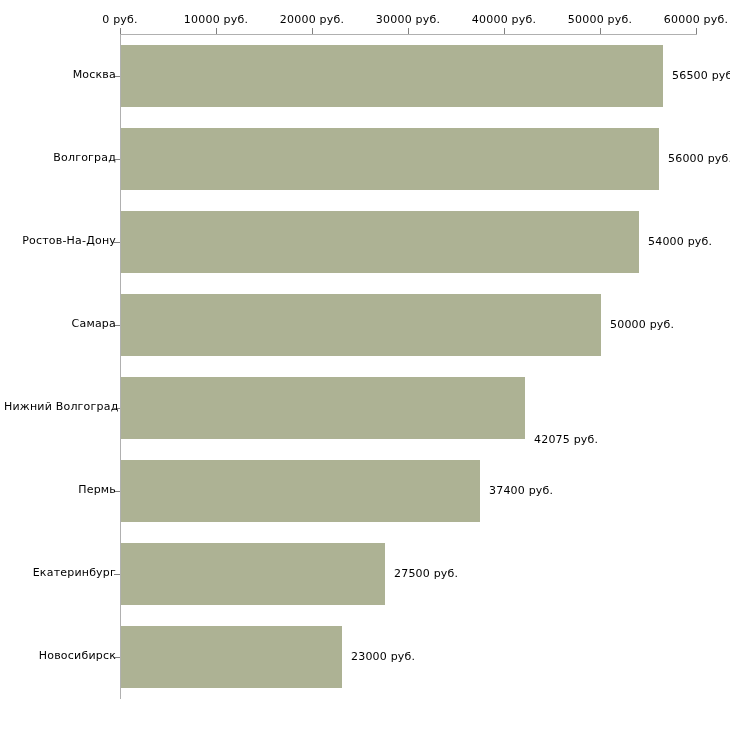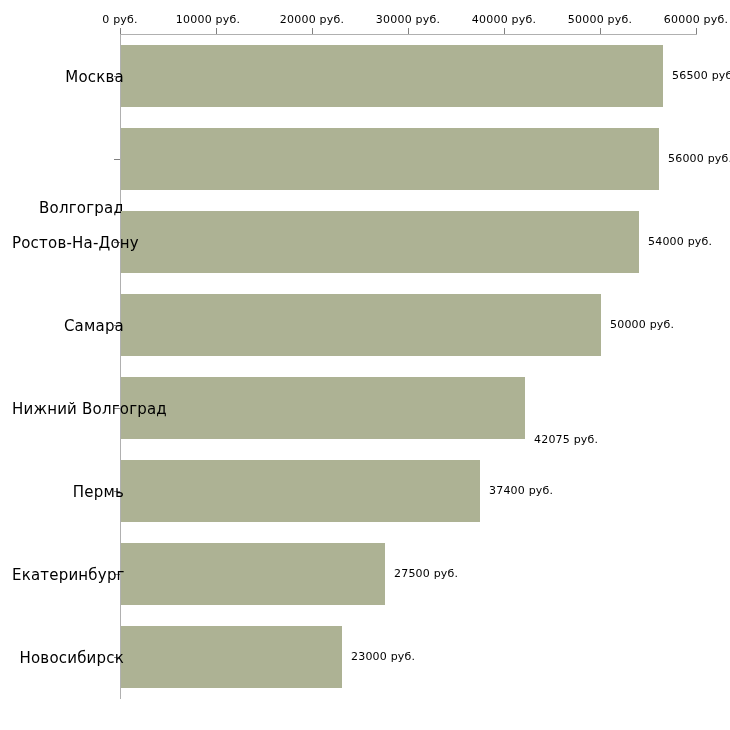--- a/index.html
+++ b/index.html
@@ -66,24 +66,24 @@
 
   
   .bar {
     position: absolute;
     left: 121px;
     background: #adb294;
     box-sizing: border-box;
   }
   .cat-label-wrap {
     position: absolute;
-    left: 12px;
+    left: 4px;
     width: 112px;
     text-align: right;
-    font-size: 15px;
+    font-size: 11px;
     color: #000000;
     white-space: nowrap;
     letter-spacing: 0.2px;
   }
 
   .value-label {
     position: absolute;
     font-size: 11px;
     color: #000000;
     white-space: nowrap;
@@ -95,40 +95,40 @@
 
 <div id="chart-root">
 
   <div class="axis-line-top"></div>
   <div class="axis-line-left"></div>
 
   <div id="ticks-layer">
       <div class="tick-mark" style="left: 120px;"></div>
       <div class="tick-label" style="left: 120px;">0 руб.</div>
       <div class="tick-mark" style="left: 216px;"></div>
-      <div class="tick-label" style="left: 208px;">10000 руб.</div>
+      <div class="tick-label" style="left: 216px;">10000 руб.</div>
       <div class="tick-mark" style="left: 312px;"></div>
       <div class="tick-label" style="left: 312px;">20000 руб.</div>
       <div class="tick-mark" style="left: 408px;"></div>
       <div class="tick-label" style="left: 408px;">30000 руб.</div>
       <div class="tick-mark" style="left: 504px;"></div>
       <div class="tick-label" style="left: 504px;">40000 руб.</div>
       <div class="tick-mark" style="left: 600px;"></div>
       <div class="tick-label" style="left: 600px;">50000 руб.</div>
       <div class="tick-mark" style="left: 696px;"></div>
       <div class="tick-label" style="left: 696px;">60000 руб.</div>
     </div>
   <div id="bars-layer">
       <div class="bar" style="top: 45px; width: 542px; height: 62px; background: rgb(173, 178, 148);"></div>
       <div class="tick-mark-left" style="top: 76px;"></div>
       <div class="cat-label-wrap" style="top: 68px;">Москва</div>
       <div class="value-label" style="left: 672px; top: 69px;">56500 руб</div>
       <div class="bar" style="top: 128px; width: 538px; height: 62px; background: rgb(173, 178, 148);"></div>
       <div class="tick-mark-left" style="top: 159px;"></div>
-      <div class="cat-label-wrap" style="top: 151px; margin-top: 48px;">Волгоград</div>
+      <div class="cat-label-wrap" style="top: 151px;">Волгоград</div>
       <div class="value-label" style="left: 668px; top: 152px;">56000 руб.</div>
       <div class="bar" style="top: 211px; width: 518px; height: 62px; background: rgb(173, 178, 148);"></div>
       <div class="tick-mark-left" style="top: 242px;"></div>
       <div class="cat-label-wrap" style="top: 234px;">Ростов-На-Дону</div>
       <div class="value-label" style="left: 648px; top: 235px;">54000 руб.</div>
       <div class="bar" style="top: 294px; width: 480px; height: 62px; background: rgb(173, 178, 148);"></div>
       <div class="tick-mark-left" style="top: 325px;"></div>
       <div class="cat-label-wrap" style="top: 317px; text-align: right;">Самара</div>
       <div class="value-label" style="left: 610px; top: 318px;">50000 руб.</div>
       <div class="bar" style="top: 377px; width: 404px; height: 62px; background: rgb(173, 178, 148);"></div>

